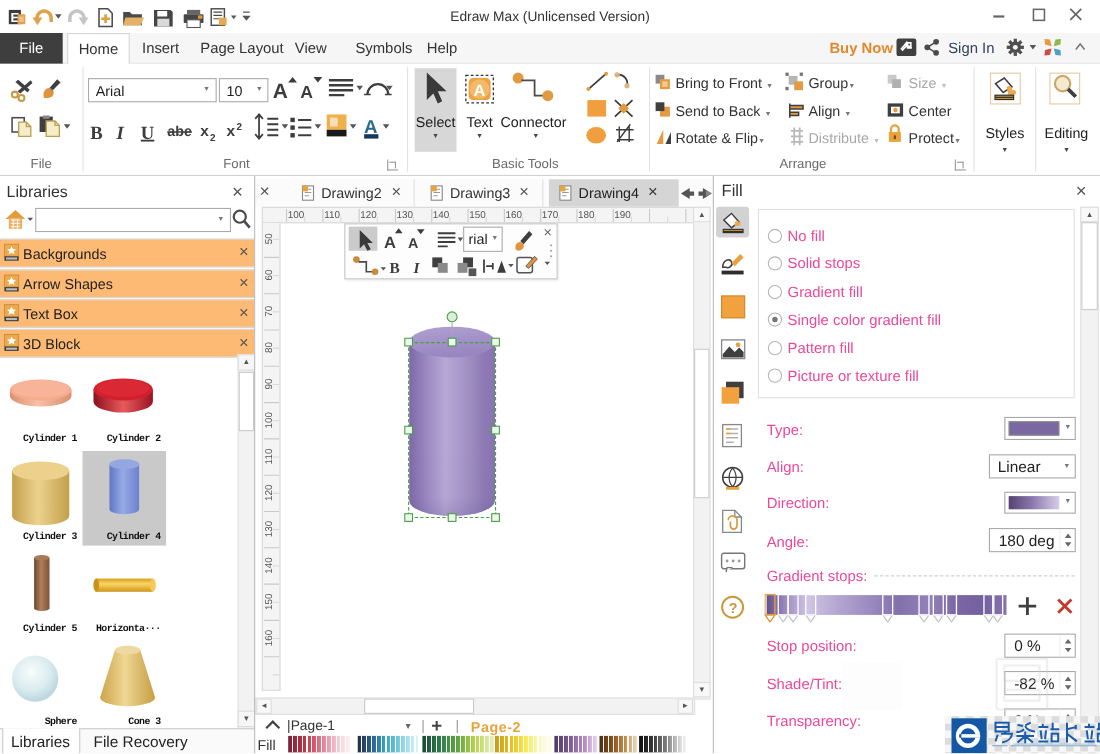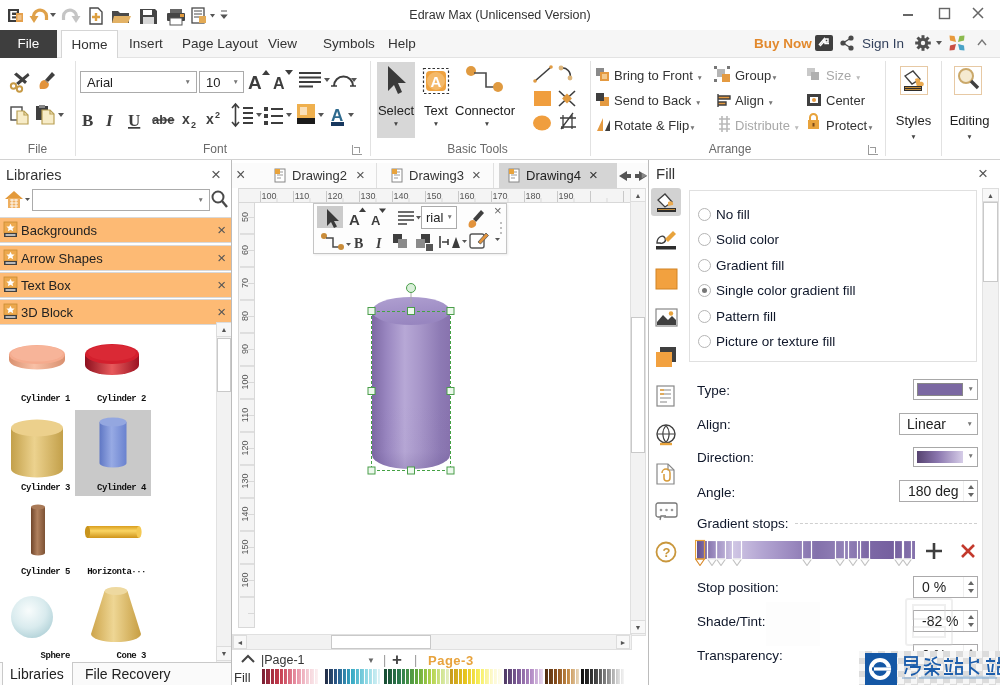--- a/index.html
+++ b/index.html
@@ -11,21 +11,21 @@
 .combo{position:absolute;border:1px solid #ababab;background:#fff;font-size:13px;color:#222}
 .dd{color:#777;font-size:6.5px}
 .rrow{position:absolute;font-size:13px;color:#333}
 .launch{position:absolute;width:10px;height:10px;border-left:1px solid #9a9a9a;border-bottom:1px solid #9a9a9a}
 .launch:after{content:"";position:absolute;right:2px;top:2px;width:5px;height:5px;border-right:1px solid #9a9a9a;border-top:1px solid #9a9a9a}
 .x13{font-size:16px;color:#555}
 .lib-row{position:absolute;left:0;width:231px;height:26px;background:#fdba74;border-top:1px solid #d9d9d9;border-bottom:1px solid #d9d9d9}
 .lib-row .t{position:absolute;left:21px;top:5px;font-size:13px;color:#222}
 .lib-row .x{position:absolute;right:5px;top:3px;font-size:15px;color:#555}
 .shape-label{position:absolute;font-family:"Liberation Mono",monospace;font-size:9px;letter-spacing:-0.5px;color:#111;text-align:right;font-weight:700}
-.rlabel{position:absolute;font-size:13.5px;color:#0f172a}
+.rlabel{position:absolute;font-size:13.5px;color:#ec4899}
 .spin{position:absolute;border:1px solid #abaaab;background:#fff;font-size:14px;color:#222}
 .spin .v{position:absolute;left:8px;top:2px}
 .spin .ar{position:absolute;right:0;top:0;width:14px;height:100%;border-left:1px solid #efefef}
 .spin .ar i{position:absolute;left:3.5px;width:0;height:0;border-left:3.5px solid transparent;border-right:3.5px solid transparent}
 .spin .ar i.up{top:4px;border-bottom:4px solid #666}
 .spin .ar i.dn{bottom:4px;border-top:4px solid #666}
 .radio{position:absolute;width:13px;height:13px;border:1px solid #b5b5b5;border-radius:50%;background:#fff}
 .radio.on:after{content:"";position:absolute;left:3px;top:3px;width:5px;height:5px;border-radius:50%;background:#777}
 </style>
 </head>
@@ -571,21 +571,21 @@
 
 <div class="a" style="left:232px;top:650px;width:416px;height:18px;background:#fff"></div>
 <svg class="a" style="left:240px;top:654px" width="16" height="10">
     <path d="M2 8 L8 2 L14 8" fill="none" stroke="#444" stroke-width="2"></path>
   </svg>
 <div class="a" style="left:261px;top:653px;font-size:12.5px;color:#333">|Page-1</div>
 <div class="a" style="left:367px;top:656px;font-size:8px;color:#666">▼</div>
 <div class="a" style="left:383px;top:653px;font-size:12.5px;color:#999">|</div>
 <div class="a" style="left:392px;top:650px;font-size:17px;color:#444;font-weight:700">+</div>
 <div class="a" style="left:414px;top:653px;font-size:12.5px;color:#999">|</div>
-<div class="a" style="left:428px;top:653px;font-size:13px;color:#e8a33d;font-weight:700;letter-spacing:0.5px">Page-3</div>
+<div class="a" style="left:428px;top:653px;font-size:13px;color:#e8a33d;font-weight:700;letter-spacing:0.5px">Page-2</div>
 
 <div class="a" style="left:234px;top:670px;font-size:13px;color:#333">Fill</div>
 <div class="a" id="palette" style="left:262px;top:669px;width:370px;height:15px">
     <div style="position:absolute;left:0px;top:0;width:57px;height:15px;background:repeating-linear-gradient(90deg,rgba(255,255,255,0) 0 3.4px,#fff 3.4px 4.4px),linear-gradient(90deg,#7a1f33,#c43a4b 30%,#e891a5 60%,#f6d8de 85%,#fdf4f5)"></div>
     <div style="position:absolute;left:63px;top:0;width:55px;height:15px;background:repeating-linear-gradient(90deg,rgba(255,255,255,0) 0 3.4px,#fff 3.4px 4.4px),linear-gradient(90deg,#232c44,#2b5b8c 22%,#36a9c4 48%,#8fd8e4 75%,#dff4f7)"></div>
     <div style="position:absolute;left:122px;top:0;width:66px;height:15px;background:repeating-linear-gradient(90deg,rgba(255,255,255,0) 0 3.4px,#fff 3.4px 4.4px),linear-gradient(90deg,#174a32,#2e7d4f 25%,#62a83c 50%,#b5d44a 72%,#e9f2cd)"></div>
     <div style="position:absolute;left:188px;top:0;width:53px;height:15px;background:repeating-linear-gradient(90deg,rgba(255,255,255,0) 0 3.4px,#fff 3.4px 4.4px),linear-gradient(90deg,#c79a1e,#e8c61f 30%,#f7ef5a 55%,#fdf9d0 80%,#fffef4)"></div>
     <div style="position:absolute;left:242px;top:0;width:39px;height:15px;background:repeating-linear-gradient(90deg,rgba(255,255,255,0) 0 3.4px,#fff 3.4px 4.4px),linear-gradient(90deg,#4e3a63,#7c5a96 35%,#b48cc6 70%,#e9d9ee)"></div>
     <div style="position:absolute;left:283px;top:0;width:34px;height:15px;background:repeating-linear-gradient(90deg,rgba(255,255,255,0) 0 3.4px,#fff 3.4px 4.4px),linear-gradient(90deg,#4f2c10,#8a4f1d 35%,#c78f4a 70%,#eadcc3)"></div>
     <div style="position:absolute;left:319px;top:0;width:44px;height:15px;background:repeating-linear-gradient(90deg,rgba(255,255,255,0) 0 3.4px,#fff 3.4px 4.4px),linear-gradient(90deg,#0d0d0d,#3c3c3c 30%,#8a8a8a 60%,#d9d9d9 85%,#f9f9f9)"></div>
@@ -738,21 +738,21 @@
 <g transform="translate(8,357)">
         <circle cx="10" cy="10" r="9.5" fill="none" stroke="#c9973c" stroke-width="1.8"></circle>
         <text x="6.5" y="15" font-size="13" font-weight="bold" fill="#c9973c">?</text>
       </g>
 </svg></div>
 
 <div class="a" style="left:689px;top:190px;width:288px;height:172px;border:1px solid #e0e0e0;background:#fff"></div>
 <div class="radio" style="left:698px;top:208px"></div>
 <div class="rlabel" style="left:716px;top:207px">No fill</div>
 <div class="radio" style="left:698px;top:233px"></div>
-<div class="rlabel" style="left:716px;top:232px">Solid color</div>
+<div class="rlabel" style="left:716px;top:232px">Solid stops</div>
 <div class="radio" style="left:698px;top:259px"></div>
 <div class="rlabel" style="left:716px;top:258px">Gradient fill</div>
 <div class="radio on" style="left:698px;top:284px"></div>
 <div class="rlabel" style="left:716px;top:283px">Single color gradient fill</div>
 <div class="radio" style="left:698px;top:310px"></div>
 <div class="rlabel" style="left:716px;top:309px">Pattern fill</div>
 <div class="radio" style="left:698px;top:335px"></div>
 <div class="rlabel" style="left:716px;top:334px">Picture or texture fill</div>
 
 <div class="rlabel" style="left:697px;top:383px">Type:</div>

